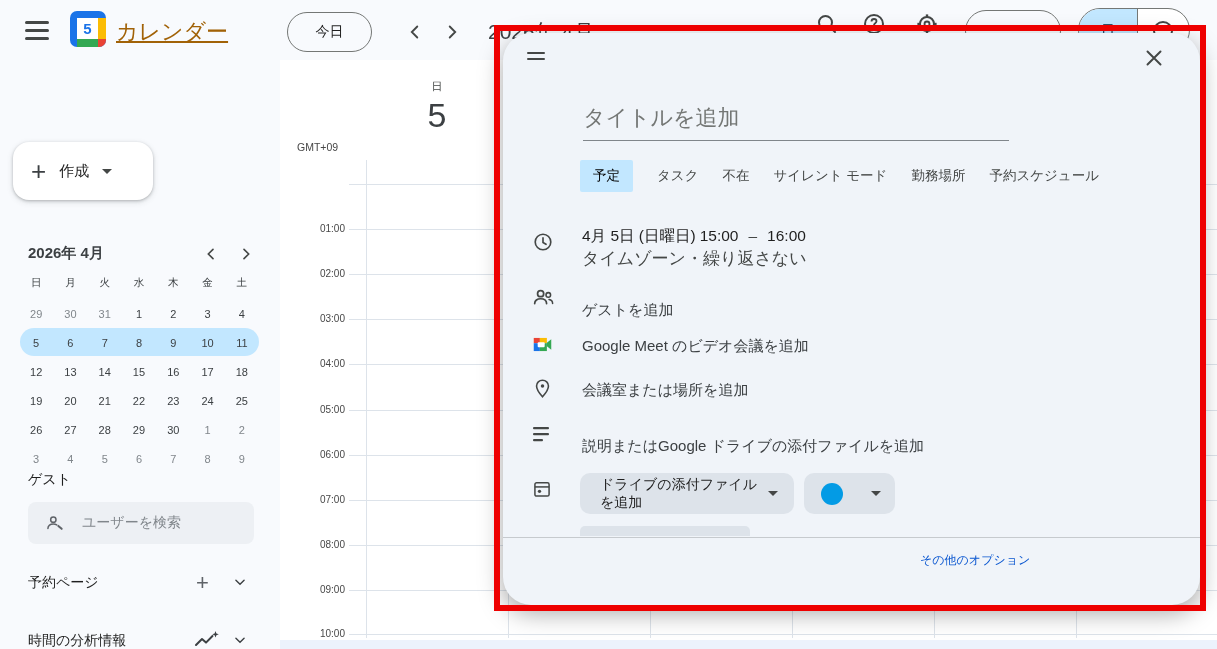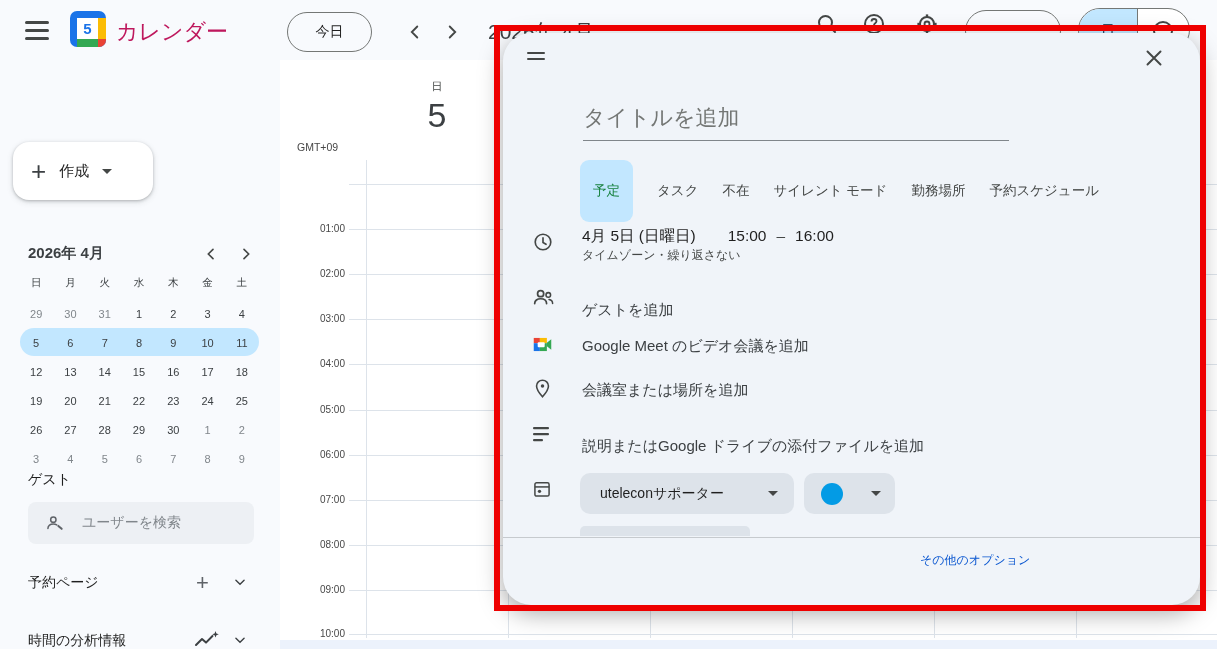--- a/index.html
+++ b/index.html
@@ -17,21 +17,21 @@
   .hamburger span:nth-child(1){top:1px}.hamburger span:nth-child(2){top:9px}.hamburger span:nth-child(3){top:17px}
 
   .logo { position:absolute; left:70px; top:11px; width:36px; height:36px; border-radius:7px; overflow:hidden; }
   .logo .lg-blue { position:absolute; left:0; top:0; width:36px; height:36px; background:#1a73e8; }
   .logo .lg-yellow { position:absolute; right:0; top:7px; width:8px; height:22px; background:#fbbc04; }
   .logo .lg-green { position:absolute; left:7px; bottom:0; width:21px; height:8px; background:#34a853; }
   .logo .lg-red { position:absolute; right:0; bottom:0; width:8px; height:8px; background:#ea4335; }
   .logo .lg-white { position:absolute; left:7px; top:7px; width:21px; height:21px; background:#fff;
     display:flex; align-items:center; justify-content:center; font-size:15px; font-weight:bold; color:#1a73e8; }
 
-  .app-title { position:absolute; left:116px; top:17px; font-size:22px; color:#be185d; }
+  .app-title { position:absolute; left:116px; top:17px; font-size:22px; color:#a16207;text-decoration:underline; }
 
   .today-btn { position:absolute; left:287px; top:12px; width:85px; height:40px; border:1px solid #747775;
     border-radius:20px; font-size:14px; color:#1f1f1f; display:flex; align-items:center; justify-content:center; cursor:pointer; }
 
   .nav-arrow { position:absolute; top:21px; width:22px; height:22px; }
   .nav-prev { left:404px; } .nav-next { left:441px; }
   .hdr-date { position:absolute; left:488px; top:18px; font-size:21px; color:#3c4043; }
 
   .hdr-icon { position:absolute; top:12px; width:24px; height:24px; z-index:2; }
   .hdr-icon.search { left:815px; } .hdr-icon.help { left:862px; } .hdr-icon.gear { left:915px; }
@@ -94,27 +94,27 @@
   .drag-handle { position:absolute; left:24px; top:19px; width:18px; height:9px; cursor:grab; }
   .drag-handle i { position:absolute; left:0; width:18px; height:2.4px; background:#444746; border-radius:2px; display:block; }
   .drag-handle i:nth-child(1){top:0}.drag-handle i:nth-child(2){top:6px}
   .close-x { position:absolute; left:638px; top:12px; width:26px; height:26px; cursor:pointer; }
 
   .evt-title { position:absolute; left:80px; top:70px; width:420px; font-size:22px; color:#747775; }
   .title-line { position:absolute; left:80px; top:107px; width:426px; height:1px; background:#80868b; }
 
   .tabs { position:absolute; left:77px; top:127px; display:flex; gap:24px; align-items:center; }
   .tab { font-size:13.5px; font-weight:500; color:#444746; padding:7px 0; cursor:pointer; white-space:nowrap; }
-  .tab.selected { background:#c2e7ff; color:#15803d; border-radius:9px; padding:22px 13px; }
+  .tab.selected { background:#c2e7ff; color:#000000; border-radius:2px; padding:7px 13px; }
 
   .drow-ic { position:absolute; left:29px; width:22px; height:22px; }
   .drow-tx { position:absolute; left:79px; font-size:15px; color:#3c4043; cursor:pointer; }
   .dt-line1 { position:absolute; left:79px; top:193px; font-size:15.5px; color:#1f1f1f; cursor:pointer; }
-  .dt-line1 .t1 { margin-left:32px; } .dt-line1 .dash { margin:0 10px; color:#444746; } 
-  .dt-line2 { position:absolute; left:79px; top:214px; font-size:12px; color:#444746; cursor:pointer; }
+  .dt-line1 .t1 { margin-left:4px; } .dt-line1 .dash { margin:0 10px; color:#444746; } 
+  .dt-line2 { position:absolute; left:79px; top:214px; font-size:17px; color:#444746; cursor:pointer; }
 
   .chip { position:absolute; height:41px; border-radius:10px; background:#dde3ea; display:flex; align-items:center; cursor:pointer; }
   .chip1 { left:77px; top:440px; width:214px; }
   .chip1 .ctext { margin-left:20px; font-size:14px; color:#1f1f1f; }
   .chip1 .caret-down { margin-left:auto; margin-right:16px; }
   .chip2 { left:301px; top:440px; width:91px; }
   .color-dot { width:22px; height:22px; border-radius:50%; background:#039be5; margin-left:17px; }
   .chip2 .caret-down { margin-left:auto; margin-right:14px; }
   .chip-partial { position:absolute; left:77px; top:493px; width:170px; height:10px; background:#dde3ea; border-radius:5px 5px 0 0; }
 
@@ -418,21 +418,21 @@
   <div class="drow-tx" style="top:404px">説明またはGoogle ドライブの添付ファイルを追加</div>
 
   <span class="drow-ic" style="top:446px">
     <svg width="20" height="20" viewBox="0 0 24 24">
         <rect x="3.5" y="4.5" width="17" height="16" rx="2" fill="none" stroke="#444746" stroke-width="1.8"></rect>
         <path d="M3.5 9.5h17" stroke="#444746" stroke-width="1.8"></path>
         <circle cx="9" cy="14.8" r="2" fill="#444746"></circle>
       </svg>
   </span>
   <div class="chip chip1">
-    <span class="ctext">uteleconサポーター</span>
+    <span class="ctext">ドライブの添付ファイルを追加</span>
     <span class="caret-down"></span>
   </div>
   <div class="chip chip2">
     <span class="color-dot"></span>
     <span class="caret-down"></span>
   </div>
   <div class="chip-partial"></div>
 
   <div class="dlg-divider"></div>
   <div class="more-options">その他のオプション</div>

